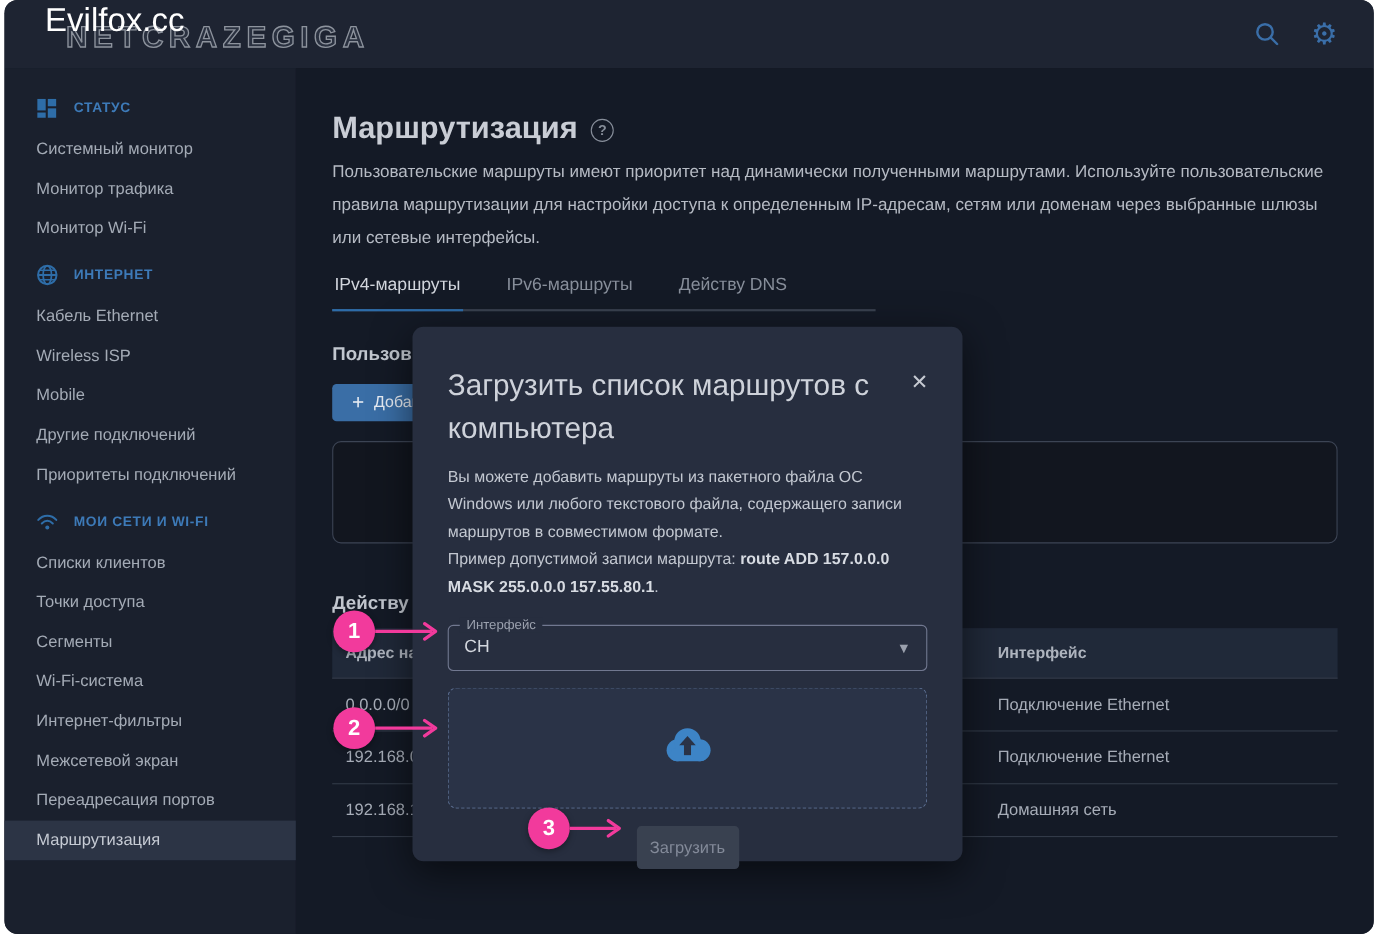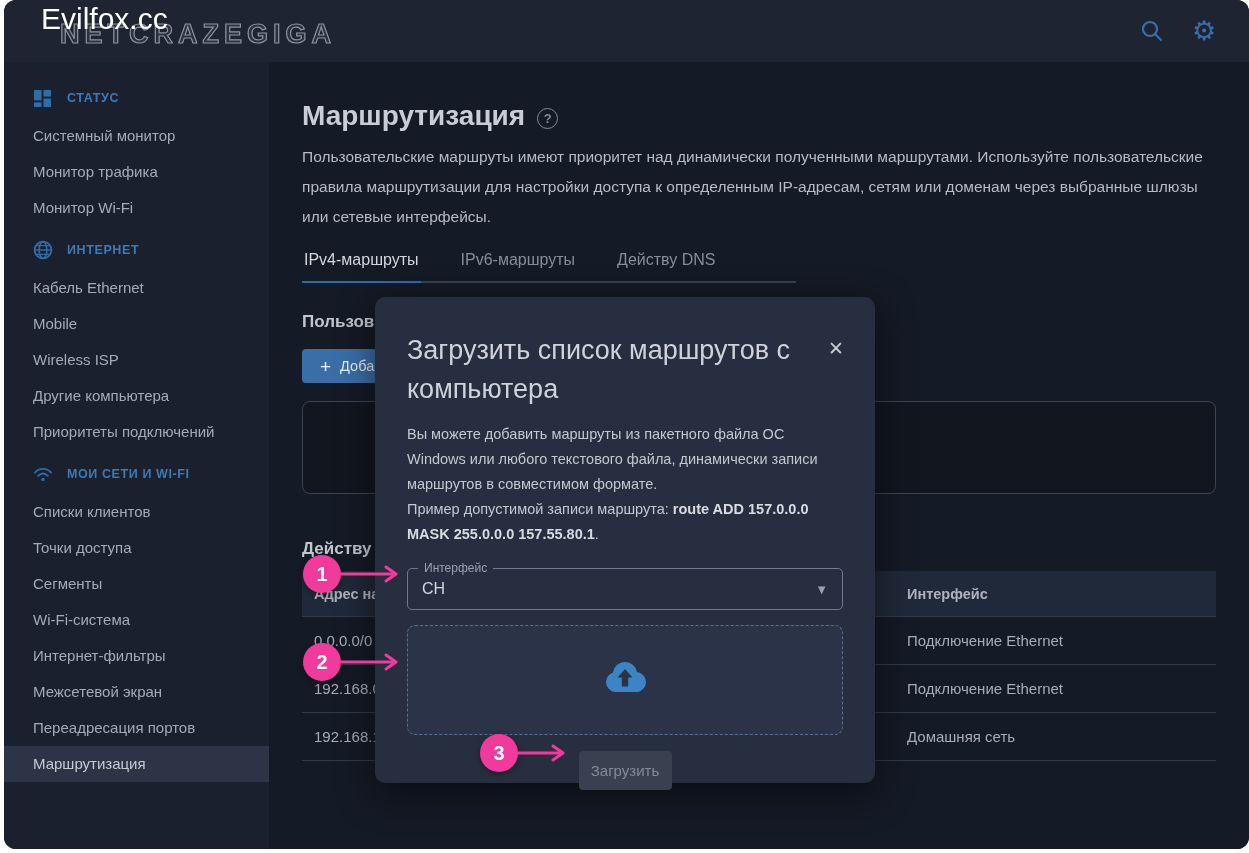--- a/index.html
+++ b/index.html
@@ -147,23 +147,23 @@
               <circle cx="10" cy="10" r="8.4" fill="none" stroke="#2e6da8" stroke-width="1.8"></circle>
               <ellipse cx="10" cy="10" rx="3.8" ry="8.4" fill="none" stroke="#2e6da8" stroke-width="1.6"></ellipse>
               <line x1="1.6" y1="10" x2="18.4" y2="10" stroke="#2e6da8" stroke-width="1.6"></line>
               <line x1="3" y1="5.6" x2="17" y2="5.6" stroke="#2e6da8" stroke-width="1.4"></line>
               <line x1="3" y1="14.4" x2="17" y2="14.4" stroke="#2e6da8" stroke-width="1.4"></line>
             </svg>
           </span>
           <span class="label">ИНТЕРНЕТ</span>
         </div>
         <div class="side-item">Кабель Ethernet</div>
+        <div class="side-item">Wireless ISP</div>
         <div class="side-item">Mobile</div>
-        <div class="side-item">Wireless ISP</div>
-        <div class="side-item">Другие компьютера</div>
+        <div class="side-item">Другие подключений</div>
         <div class="side-item">Приоритеты подключений</div>
 
         <div class="side-section">
           <span class="sicon">
             <svg width="21" height="17" viewBox="0 0 22 18">
               <path d="M2 7 C7 1.5 15 1.5 20 7" fill="none" stroke="#2e6da8" stroke-width="2" stroke-linecap="round"></path>
               <path d="M5.5 10.5 C9 7 13 7 16.5 10.5" fill="none" stroke="#2e6da8" stroke-width="2" stroke-linecap="round"></path>
               <circle cx="11" cy="14.5" r="2" fill="#2e6da8"></circle>
             </svg>
           </span>
@@ -222,21 +222,21 @@
             <div>Домашняя сеть</div>
           </div>
         </div>
       </div>
     </div>
   </div>
 
   <div class="modal">
     <div class="modal-close">✕</div>
     <div class="modal-title">Загрузить список маршрутов с компьютера</div>
-    <p class="modal-text">Вы можете добавить маршруты из пакетного файла ОС Windows или любого текстового файла, динамически записи маршрутов в совместимом формате.</p>
+    <p class="modal-text">Вы можете добавить маршруты из пакетного файла ОС Windows или любого текстового файла, содержащего записи маршрутов в совместимом формате.</p>
     <p class="modal-example"><span>Пример допустимой записи маршрута: </span><b>route ADD 157.0.0.0 MASK 255.0.0.0 157.55.80.1</b><span>.</span></p>
 
     <div class="select-field">
       <span class="select-label">Интерфейс</span>
       <span class="select-value">CH</span>
       <span class="select-caret">▼</span>
     </div>
 
     <div class="dropzone">
       <span>

